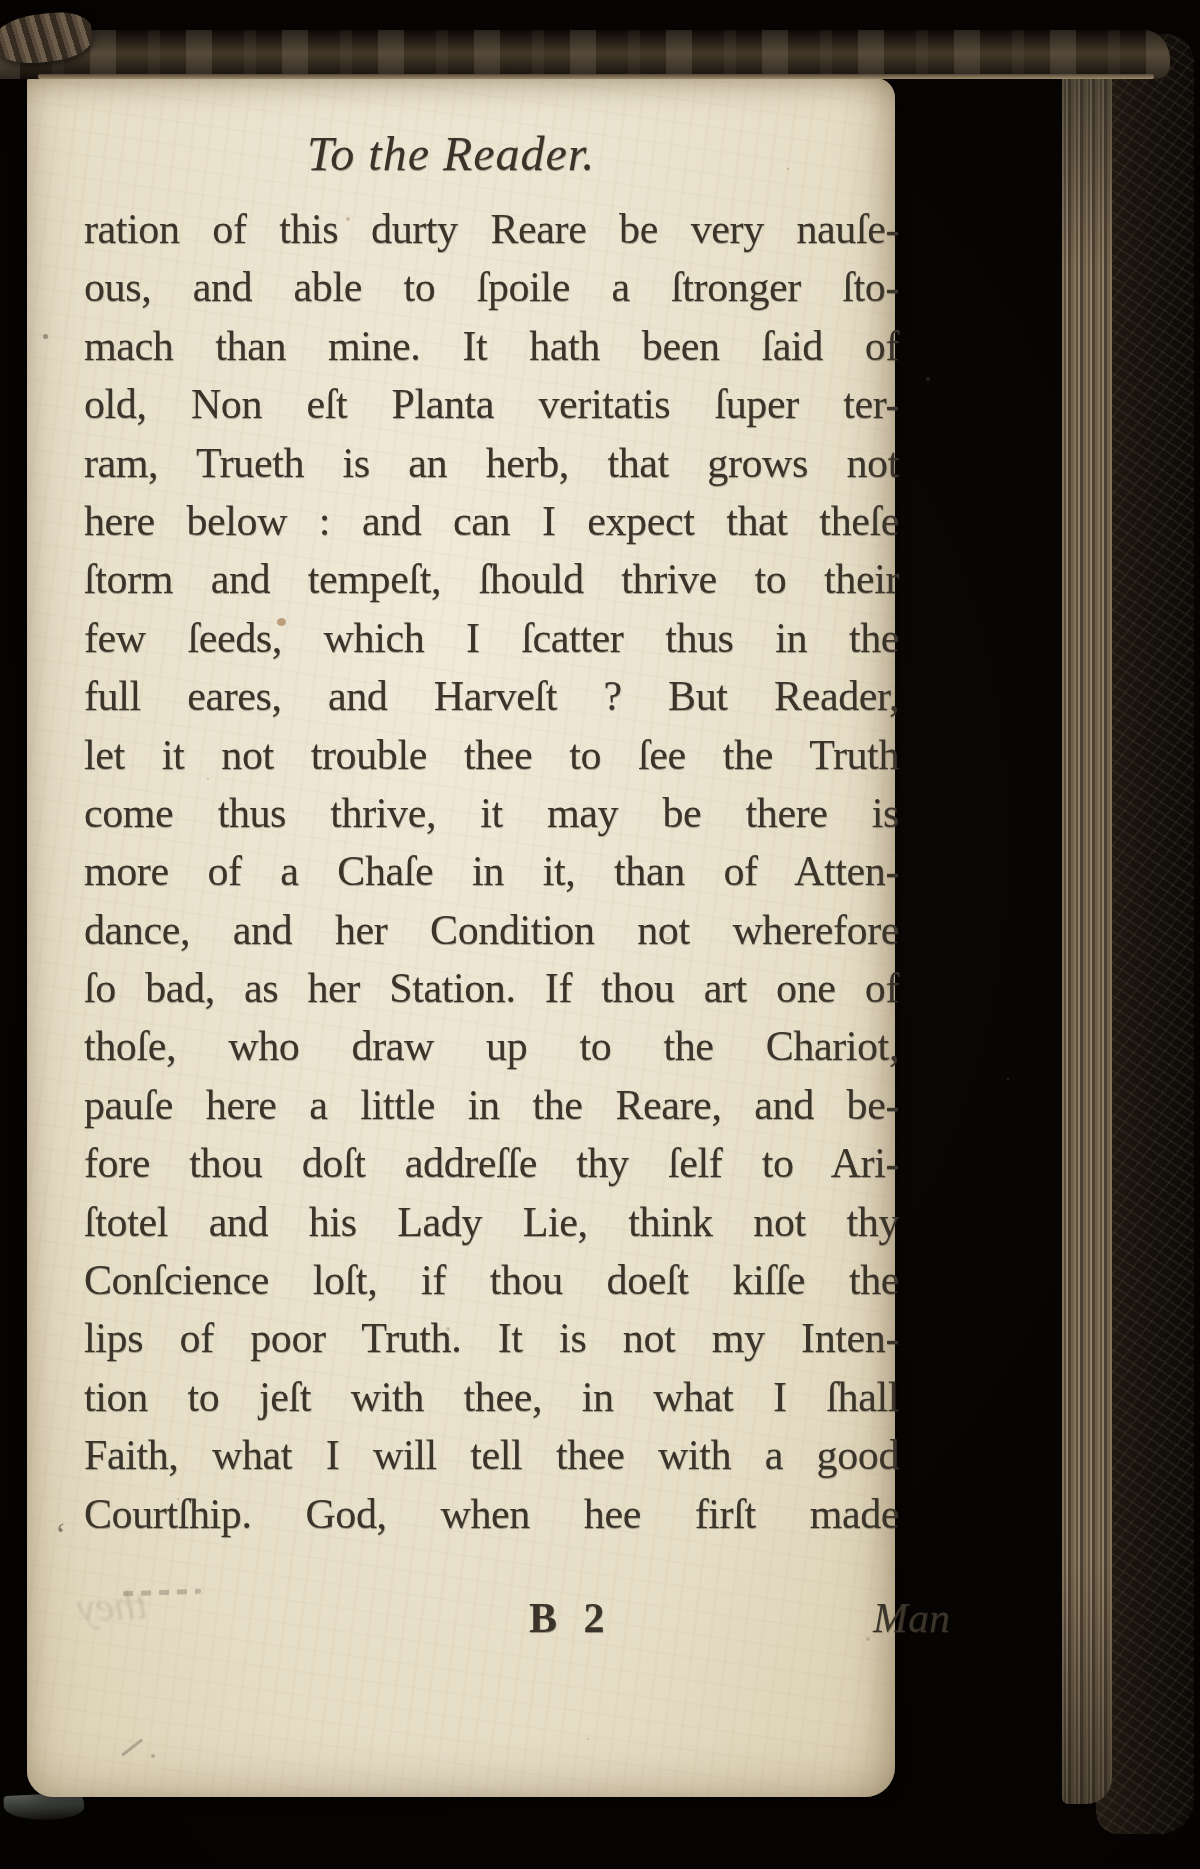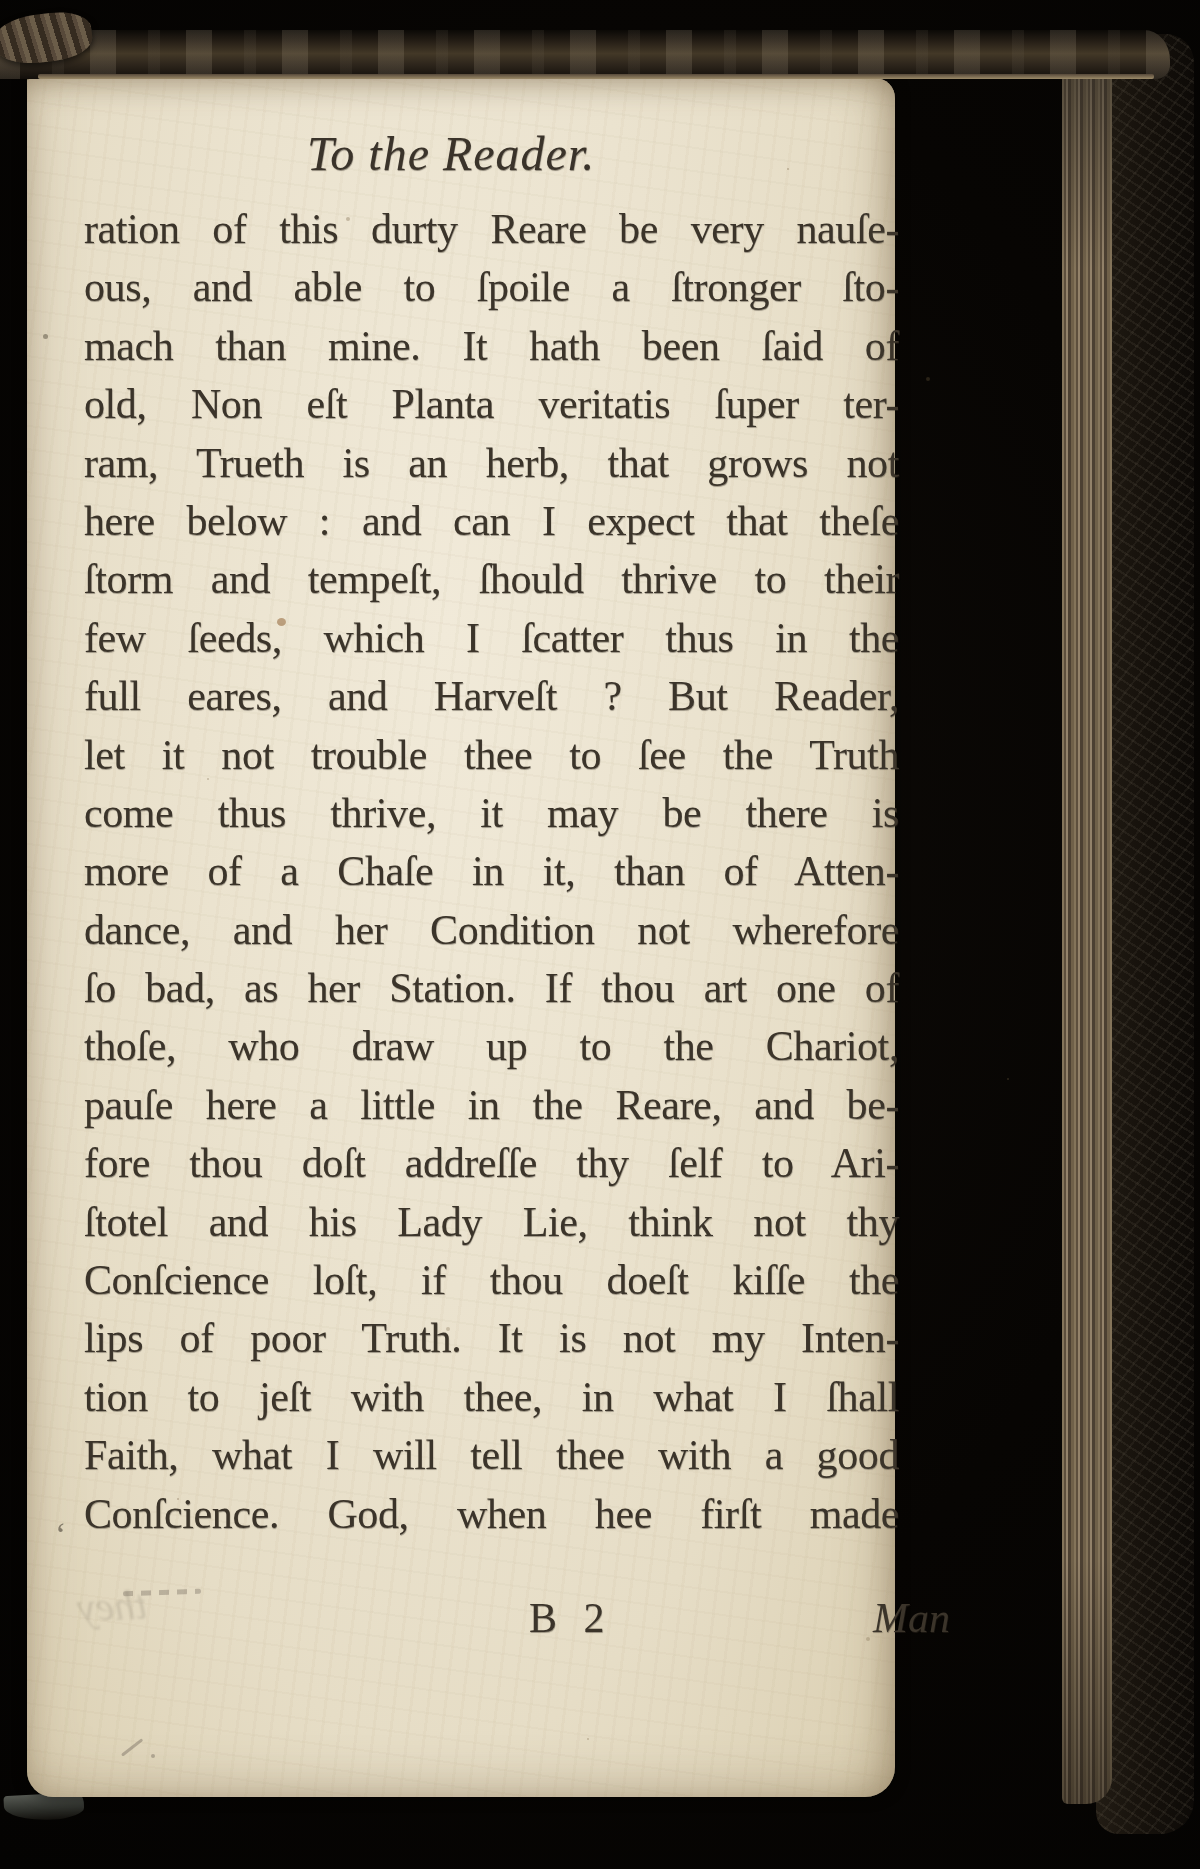--- a/index.html
+++ b/index.html
@@ -83,21 +83,21 @@
     font-size:42px;line-height:58.4px;letter-spacing:-0.4px;
     color:#3b342a;text-shadow:0.4px 0.5px 0.7px rgba(55,47,38,0.42);
   }
   .line{text-align:justify;text-align-last:justify;height:58.4px;}
   .it{}
 
   .sig-row{
     position:absolute;left:57px;top:1516px;width:840px;height:56px;
     font-size:42px;color:#3b342a;text-shadow:0.4px 0.5px 0.7px rgba(55,47,38,0.42);
   }
-  .sig{position:absolute;left:445px;word-spacing:16px;}
+  .sig{position:absolute;left:445px;word-spacing:16px;font-weight:bold;}
   .catchword{position:absolute;right:-26px;font-style:italic;}
 
   
   .show-through{
     position:absolute;left:50px;top:1504px;font-style:italic;font-size:42px;color:#5a5246;
     opacity:0.17;transform:scaleX(-1) rotate(2deg);filter:blur(1px);
   }
   .quote-mark{position:absolute;left:28px;top:1438px;font-size:34px;color:#3b342a;opacity:0.55;}
   .pencil-mark{
     position:absolute;left:92px;top:1668px;width:26px;height:2.5px;background:#6a6054;
@@ -163,21 +163,21 @@
         <div class="line"><span class="it">dance,</span><span class="ro"> and her </span><span class="it">Condition</span><span class="ro"> not wherefore</span></div>
         <div class="line"><span class="ro">ſo </span><span class="it">bad</span><span class="ro">, as her </span><span class="it">Station</span><span class="ro">. If thou art one of</span></div>
         <div class="line"><span class="ro">thoſe, who draw up to the </span><span class="it">Chariot</span><span class="ro">,</span></div>
         <div class="line"><span class="ro">pauſe here a little in the </span><span class="it">Reare</span><span class="ro">, and be-</span></div>
         <div class="line"><span class="ro">fore thou doſt </span><span class="it">addreſſe</span><span class="ro"> thy ſelf to </span><span class="it">Ari-</span></div>
         <div class="line"><span class="it">ſtotel</span><span class="ro"> and his Lady </span><span class="it">Lie</span><span class="ro">, think not thy</span></div>
         <div class="line"><span class="it">Conſcience</span><span class="ro"> loſt, if thou doeſt </span><span class="it">kiſſe</span><span class="ro"> the</span></div>
         <div class="line"><span class="it">lips</span><span class="ro"> of poor </span><span class="it">Truth</span><span class="ro">. It is not my Inten-</span></div>
         <div class="line"><span class="ro">tion to </span><span class="it">jeſt</span><span class="ro"> with thee, in what I ſhall</span></div>
         <div class="line"><span class="it">Faith,</span><span class="ro"> what I will </span><span class="it">tell</span><span class="ro"> thee with a </span><span class="it">good</span></div>
-        <div class="line"><span class="it">Conſcience.</span><span class="ro"> God, when hee firſt made</span></div>
+        <div class="line"><span class="it">Courtſhip.</span><span class="ro"> God, when hee firſt made</span></div>
       </div>
 
     <div class="sig-row">
       <span class="sig">B 2</span>
       <span class="catchword">Man</span>
     </div>
 
     <div class="show-through">they</div>
     <div class="quote-mark">‘</div>
     <div class="smudge"></div>

